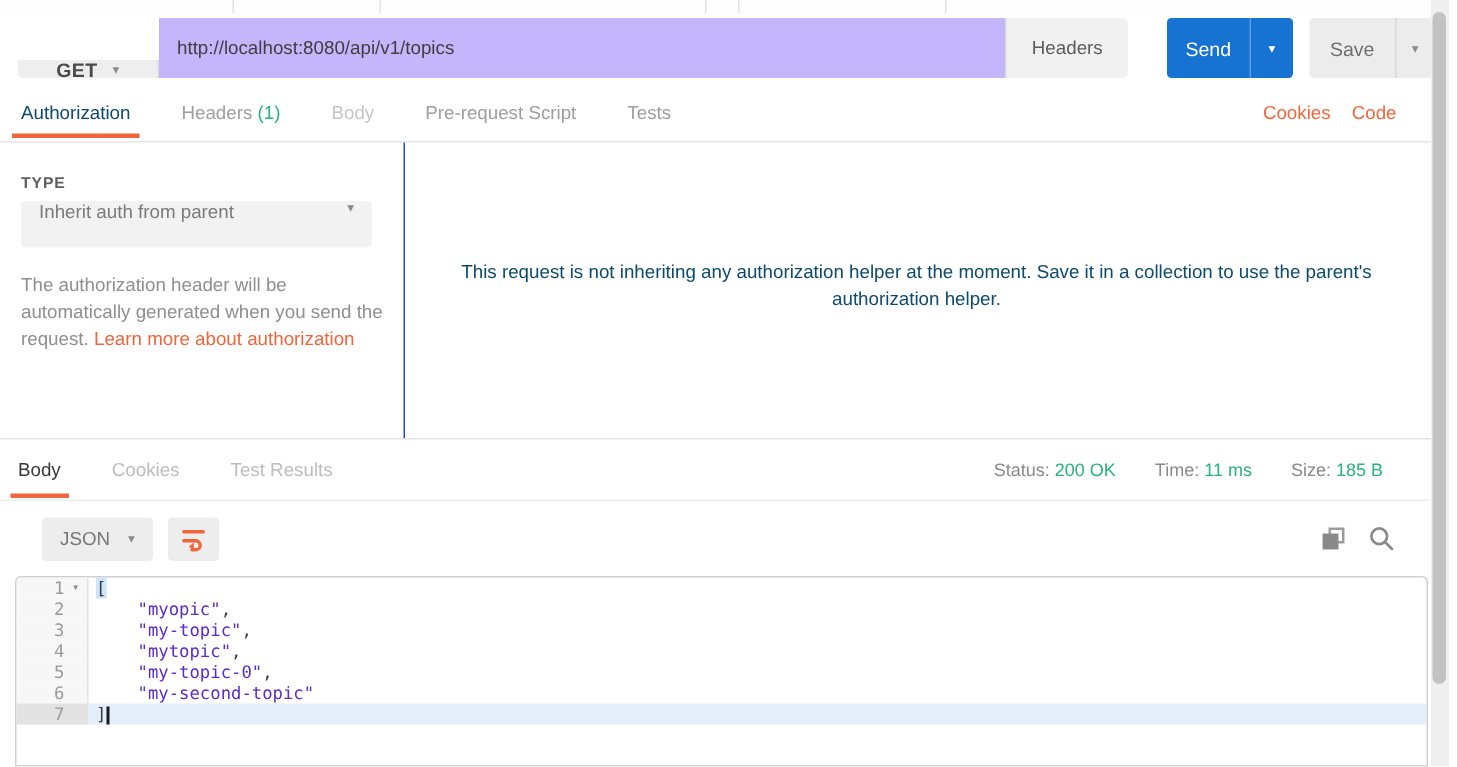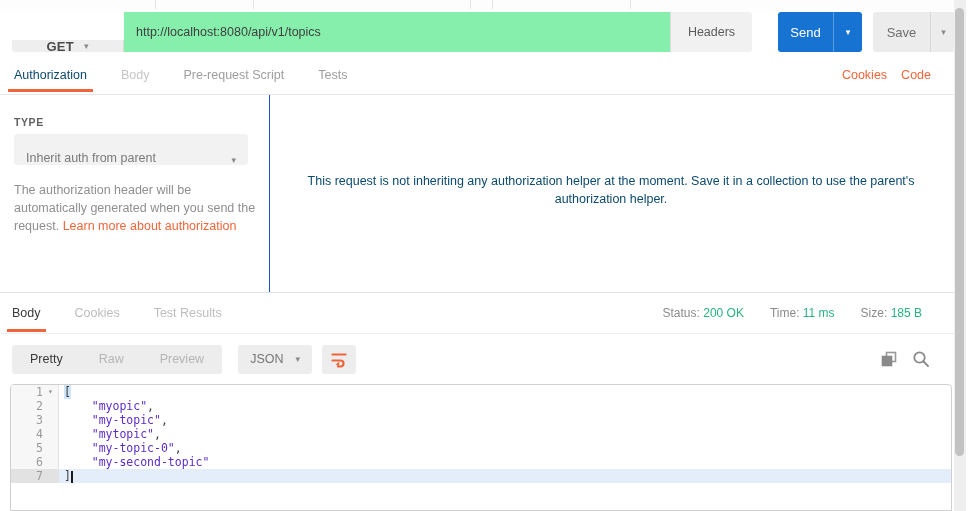--- a/index.html
+++ b/index.html
@@ -5,23 +5,23 @@
   * { margin:0; padding:0; box-sizing:border-box; }
   html,body { width:971px; height:511px; background:#ffffff; overflow:hidden; }
   body { position:relative; font-family:"Liberation Sans", sans-serif; font-size:12.5px; color:#3c3c3c; }
 
   
   .top-strip { position:absolute; top:0; left:0; width:954px; height:11px; background:#fdfdfd; }
   .top-strip .v { position:absolute; top:0; width:1px; height:9px; background:#e2e2e2; }
 
   
   .url-group { position:absolute; top:12px; left:12px; width:740px; height:40px; display:flex; border-radius:3px; overflow:hidden; }
-  .method-cell { width:112px; background:#eeeeee; display:flex; align-items:center; justify-content:center; gap:10px; border-right:1px solid #dcdcdc; cursor:pointer;margin-top:28px; }
+  .method-cell { width:94px; background:#eeeeee; display:flex; align-items:center; justify-content:center; gap:10px; border-right:1px solid #dcdcdc; cursor:pointer;margin-top:28px; }
   .method-cell .m { font-size:13px; font-weight:700; color:#4a4a4a; letter-spacing:.3px; }
-  .url-cell { flex:1; background:#86efac; display:flex; align-items:center; padding-left:12px; color:#3f3f3f; font-size:12.5px; }
+  .url-cell { flex:1; background:#c4b5fd; display:flex; align-items:center; padding-left:12px; color:#3f3f3f; font-size:12.5px; }
   .params-cell { width:82px; background:#f1f1f1; border-left:1px solid #dcdcdc; display:flex; align-items:center; justify-content:center; color:#5b5b5b; cursor:pointer; }
   .caret { font-size:9px; color:#8a8a8a; line-height:1; }
   .send-group { position:absolute; top:12px; left:778px; width:84px; height:40px; background:#1673d1; border-radius:3px; display:flex; color:#fff; cursor:pointer; }
   .send-main { flex:1; display:flex; align-items:center; justify-content:center; font-size:13px; }
   .send-caret { width:29px; display:flex; align-items:center; justify-content:center; border-left:1px solid rgba(255,255,255,.3); }
   .send-caret .caret { color:#fff; }
   .save-group { position:absolute; top:12px; left:873px; width:83px; height:40px; background:#ececec; border-radius:3px; display:flex; cursor:pointer; }
   .save-main { flex:1; display:flex; align-items:center; justify-content:center; color:#6e6e6e; font-size:13px; }
   .save-caret { width:26px; display:flex; align-items:center; justify-content:center; border-left:1px solid #d8d8d8; }
 
@@ -32,21 +32,21 @@
   .req-tabs .tab.active::after { content:""; position:absolute; left:-4px; right:-4px; bottom:0; height:3px; background:#f0653a; }
   .req-tabs .tab.disabled { color:#c6c6c6; }
   .count-green { color:#26b47e; }
   .right-links { margin-left:auto; display:flex; gap:14px; padding:6px 23px 0 0; }
   .right-links .lnk { color:#f0653a; cursor:pointer; }
 
   
   .auth-section { position:absolute; top:95px; left:0; width:971px; height:197px; }
   .auth-left { position:absolute; top:0; left:0; width:270px; height:197px; border-right:1px solid #1d4ed8; }
   .type-label { position:absolute; top:21px; left:14px; font-size:10.5px; font-weight:700; color:#5f5f5f; letter-spacing:.6px; }
-  .type-select { position:absolute; top:39px; left:14px; width:234px; height:31px; background:#f2f2f2; border-radius:3px; display:flex; align-items:flex-end; padding:0 12px; color:#7a7a7a; cursor:pointer; }
+  .type-select { position:absolute; top:39px; left:14px; width:234px; height:31px; background:#f2f2f2; border-radius:3px; display:flex; align-items:flex-start; padding:0 12px; color:#7a7a7a; cursor:pointer; }
   .type-select .caret { margin-left:auto; }
   .auth-desc { position:absolute; top:86px; left:14px; width:242px; color:#8f8f8f; line-height:18px; }
   .auth-desc .learn-link { color:#f0653a; cursor:pointer; }
   .auth-right { position:absolute; top:0; left:270px; width:682px; height:197px; }
   .helper-msg { width:620px; margin:77px auto 0; text-align:center; color:#0c4a6e; line-height:18px; }
 
   
   .resp-header { position:absolute; top:292px; left:0; width:954px; height:42px; border-top:1px solid #e3e3e3; border-bottom:1px solid #ededed; display:flex; align-items:flex-start; padding-left:10px; }
   .resp-header .tab { margin-right:30px; padding:13px 2px 12px; color:#9e9e9e; cursor:pointer; position:relative; white-space:nowrap; }
   .resp-header .tab.active { color:#3a3a3a; }
@@ -121,20 +121,21 @@
   <div class="save-main">
     <span>Save</span>
   </div>
   <div class="save-caret">
     <span class="caret">▾</span>
   </div>
 </div>
 
 <div class="req-tabs">
   <div class="tab active"><span>Authorization</span></div>
+  <div class="tab"><span>Headers</span> <span class="count-green">(1)</span></div>
   <div class="tab disabled"><span>Body</span></div>
   <div class="tab"><span>Pre-request Script</span></div>
   <div class="tab"><span>Tests</span></div>
   <div class="right-links">
     <span class="lnk">Cookies</span>
     <span class="lnk">Code</span>
   </div>
 </div>
 
 <div class="auth-section">
@@ -156,25 +157,20 @@
   <div class="tab dim"><span>Cookies</span></div>
   <div class="tab dim"><span>Test Results</span></div>
   <div class="resp-meta">
     <span><span class="lbl">Status:</span> <span class="val">200 OK</span></span>
     <span><span class="lbl">Time:</span> <span class="val">11 ms</span></span>
     <span><span class="lbl">Size:</span> <span class="val">185 B</span></span>
   </div>
 </div>
 
 <div class="resp-toolbar">
-  <div class="seg-group">
-    <div class="seg active">Pretty</div>
-    <div class="seg">Raw</div>
-    <div class="seg">Preview</div>
-  </div>
   <div class="json-dd">
     <span>JSON</span>
     <span class="caret">▾</span>
   </div>
   <div class="wrap-btn">
     <svg width="18" height="18" viewBox="0 0 18 18">
       <path d="M2.5 4.5 H15.5" stroke="#f0653a" stroke-width="2.2" fill="none" stroke-linecap="round"></path>
       <path d="M2.5 10.5 H10.5 a3 3 0 0 1 0 6 H8" stroke="#f0653a" stroke-width="2.2" fill="none" stroke-linecap="round"></path>
       <path d="M9.2 13.6 L5.8 16.5 L9.2 18.5 Z" fill="#f0653a" transform="translate(0,-2)"></path>
     </svg>

